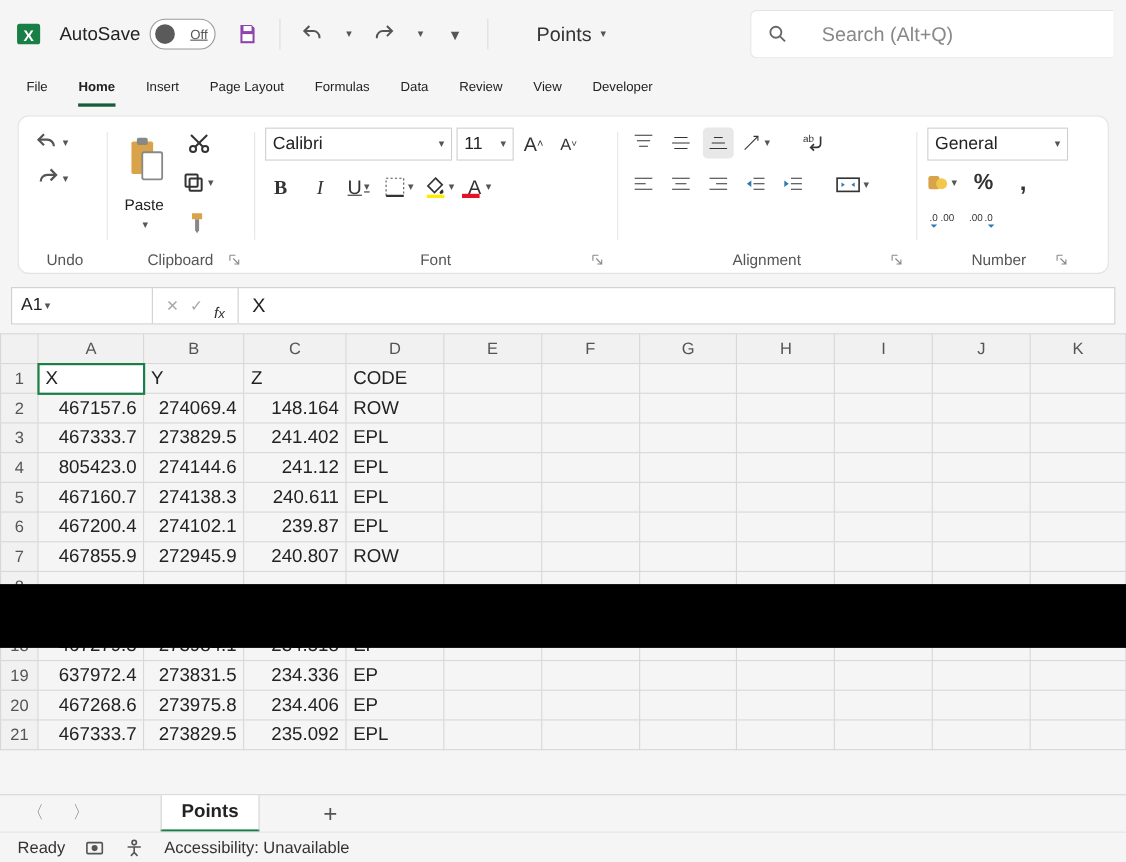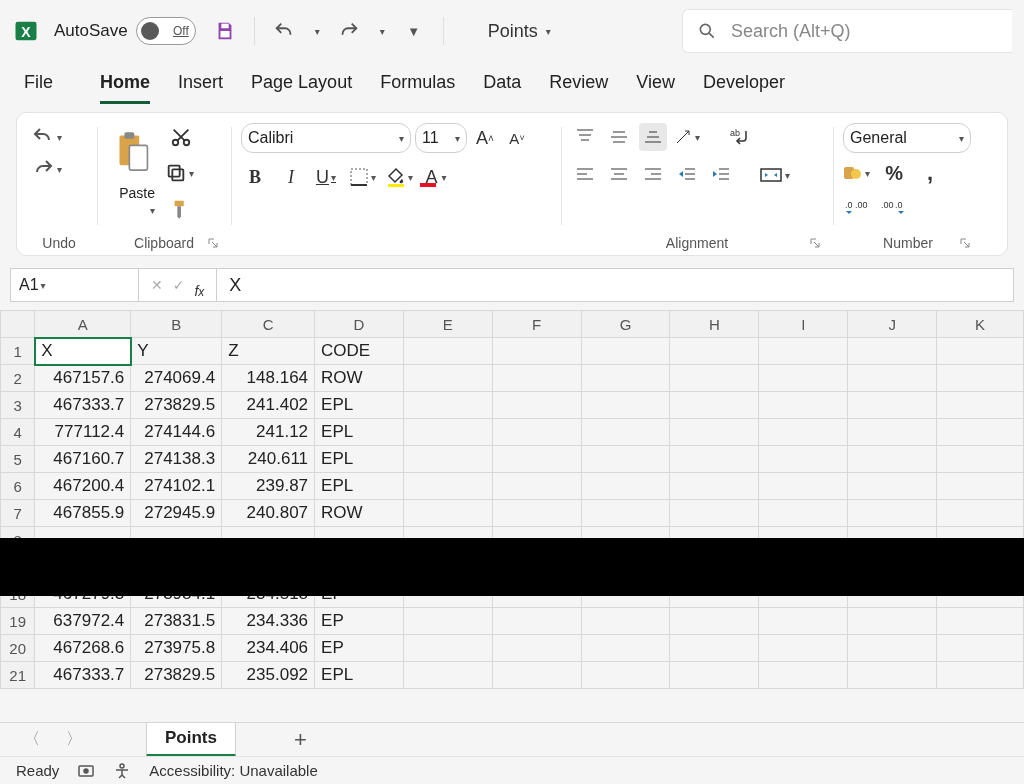--- a/index.html
+++ b/index.html
@@ -67,31 +67,32 @@
     display: flex; align-items: center;
     padding: 0 14px;
     gap: 14px;
   }
   .search input {
     border: none; outline: none;
     background: transparent;
     font-size: 18px;
     color: #222;
     width: 100%;
+    margin-left: 16px;
   }
   .search input::placeholder { color: #888; }
 
   
   .tabs {
     display: flex; gap: 28px;
     padding: 6px 24px 0;
-    font-size: 18px;
+    font-size: 12px;
   }
   .tab { padding: 4px 0 8px; cursor: pointer; }
-  .tab.active { border-bottom: 3px solid #185c37; font-weight: 600; margin-left: 19px; }
+  .tab.active { border-bottom: 3px solid #185c37; font-weight: 600; }
 
   
   .ribbon {
     margin: 8px 16px 0;
     height: 144px;
     background: #fff;
     border: 1px solid #e3e3e3;
     border-radius: 10px;
     display: flex;
     align-items: stretch;
@@ -132,21 +133,21 @@
     border-radius: 4px;
     color: #333;
     cursor: pointer;
   }
   .btn.big { height: 58px; min-width: 48px; }
   .btn.split { padding-right: 2px; }
   .caret { font-size: 10px; color: #555; margin-left: 2px; }
 
   .field {
     border: 1px solid #cfcfcf;
-    border-radius: 12px;
+    border-radius: 0;
     height: 30px;
     display: flex; align-items: center; justify-content: space-between;
     padding: 0 6px;
     background: #fff;
     font-size: 16px;
   }
   .bold { font-weight: 700; font-family: Georgia, serif; font-size: 18px; }
   .italic { font-style: italic; font-family: Georgia, serif; font-size: 18px; }
   .underline { text-decoration: underline; font-size: 18px; }
 
@@ -374,21 +375,21 @@
             </svg>
             <span class="caret">▾</span>
       </span>
     </div>
       </div>
     <div class="group-label">Undo</div>
   </div>
 
   <div class="group" style="width:134px;">
     <div class="group-body">
-      <div class="col" style="align-items:flex-end;">
+      <div class="col" style="align-items:center;">
         <span class="btn big">
           <svg width="40" height="46" viewBox="0 0 24 28">
               <rect x="5" y="4" width="12" height="18" rx="1" fill="#d9a34a"></rect>
               <rect x="8" y="2" width="6" height="4" rx="1" fill="#888"></rect>
               <rect x="11" y="10" width="11" height="15" rx="1" fill="#fff" stroke="#888"></rect>
             </svg>
         </span>
         <span style="font-size:14px;">Paste</span>
         <span class="caret">▾</span>
       </div>
@@ -465,20 +466,30 @@
         <span class="btn split">
               <span style="font-size:18px;">A</span>
               <svg width="20" height="6" style="margin-left:-18px;margin-top:18px;">
                 <rect width="16" height="4" fill="#e81123"></rect>
               </svg>
               <span class="caret">▾</span>
             </span>
       </div>
     </div>
       </div>
+    <div class="group-label"><span>Font</span>
+      <span class="dlg-launch">
+          <svg width="12" height="12" viewBox="0 0 12 12" fill="none" stroke="#888">
+            <path d="M2 2h5"></path>
+            <path d="M2 2v5"></path>
+            <path d="M5 5l5 5"></path>
+            <path d="M10 6v4h-4"></path>
+          </svg>
+        </span>
+    </div>
   </div>
 
   <div class="group" style="width:272px;">
     <div class="group-body">
         <div class="col" style="gap:10px;">
       <div class="row" style="gap:6px;">
         <span class="btn">
               <svg width="20" height="20" viewBox="0 0 20 20" stroke="#333">
                 <line x1="2" y1="3" x2="18" y2="3"></line>
                 <line x1="4" y1="8" x2="16" y2="8"></line>
@@ -705,21 +716,21 @@
           <td></td>
           <td></td>
           <td></td>
           <td></td>
           <td></td>
           <td></td>
           <td></td>
         </tr>
         <tr>
           <th>4</th>
-          <td class="num">777112.4</td>
+          <td class="num">805423.0</td>
           <td class="num">274144.6</td>
           <td class="num">241.12</td>
           <td class="txt">EPL</td>
           <td></td>
           <td></td>
           <td></td>
           <td></td>
           <td></td>
           <td></td>
           <td></td>

